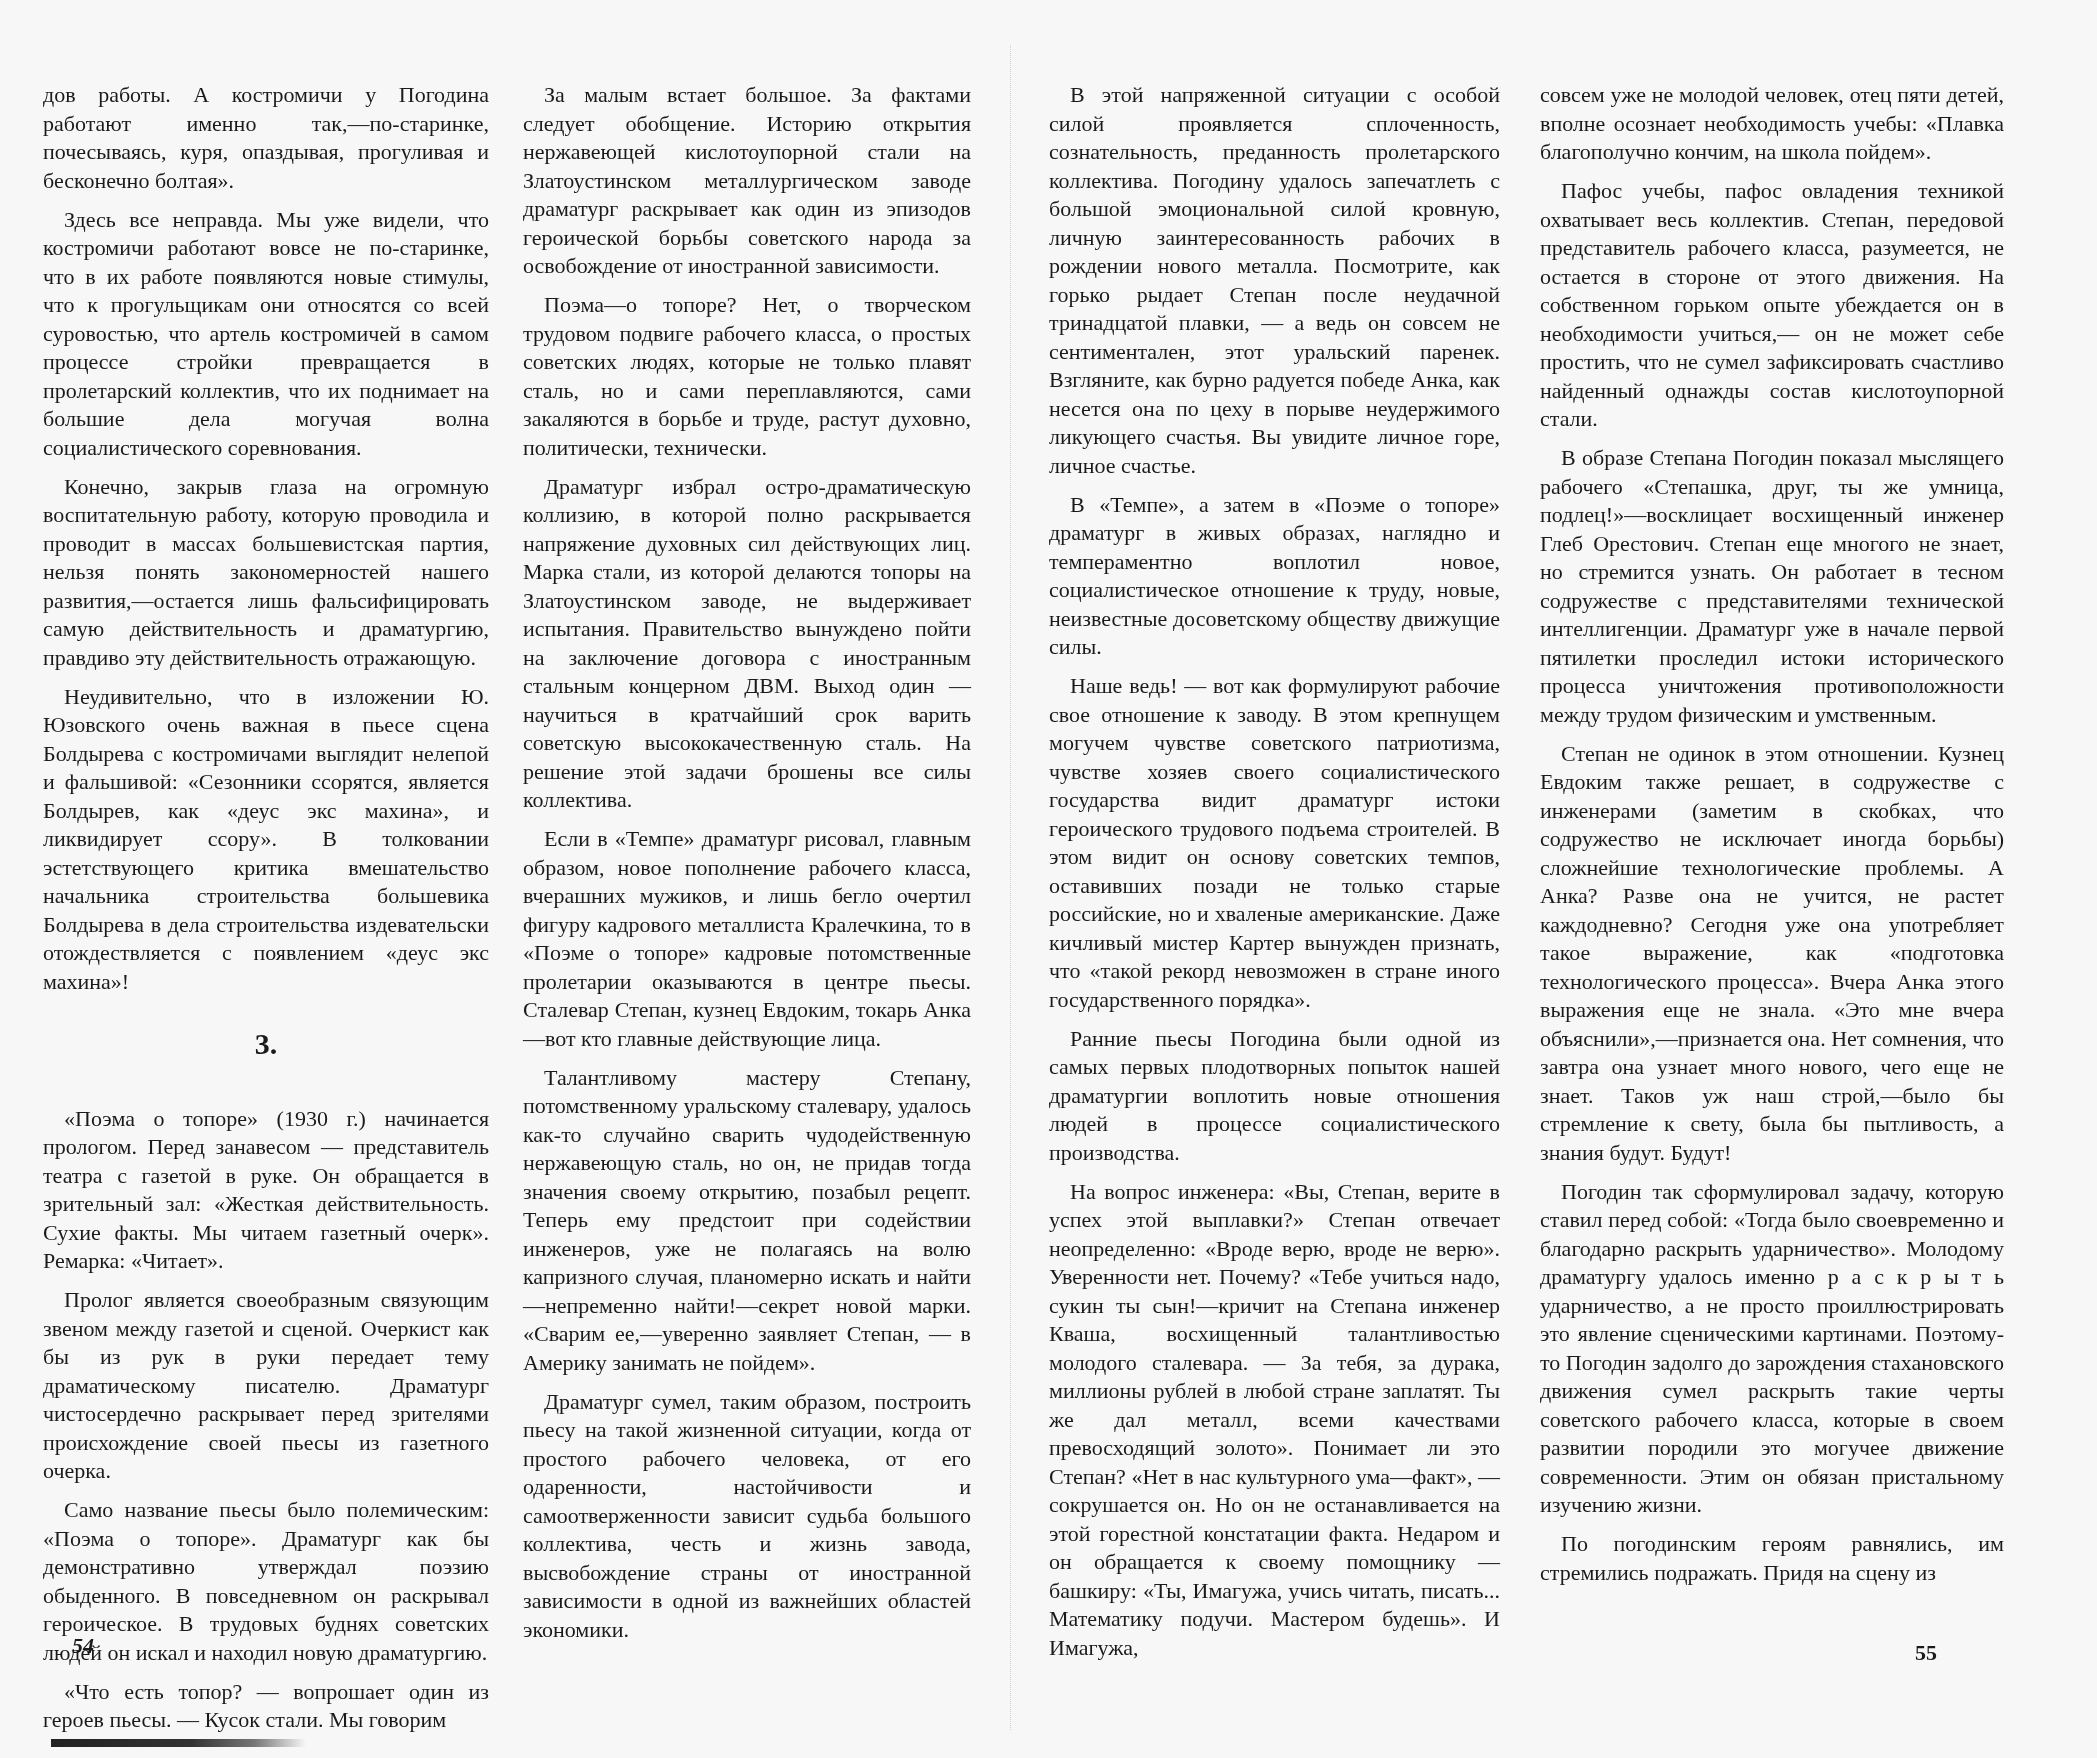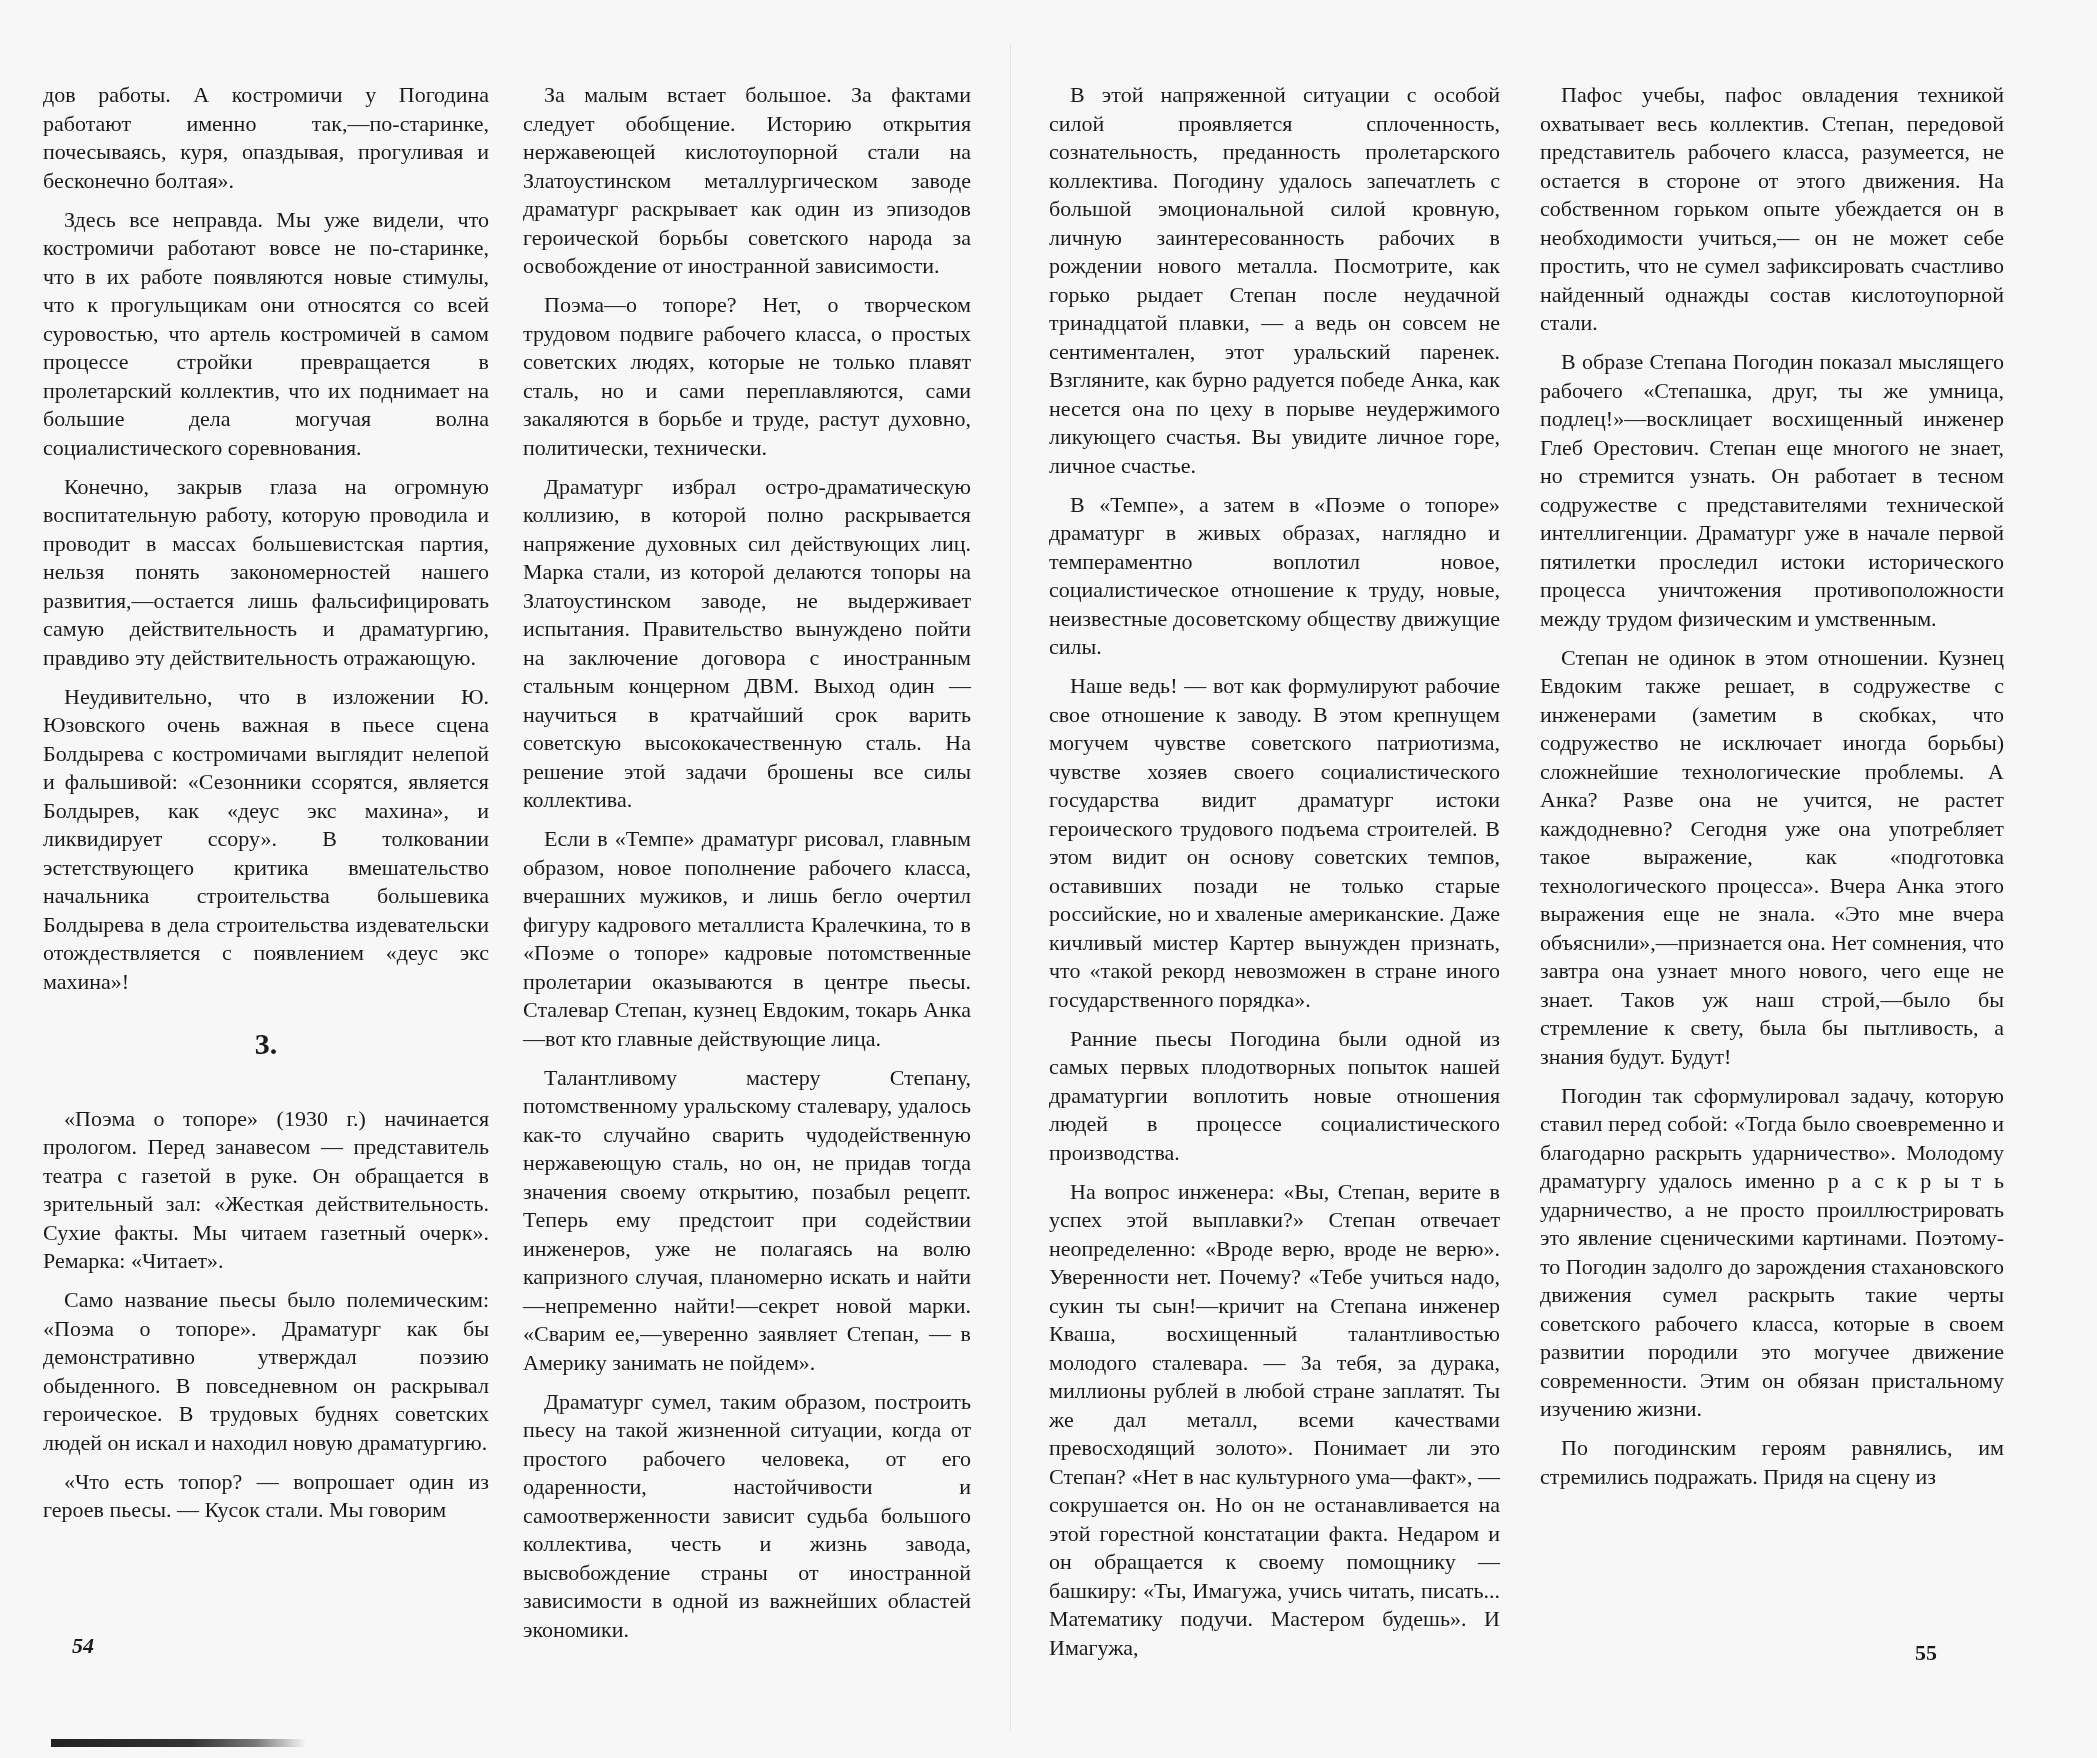--- a/index.html
+++ b/index.html
@@ -46,20 +46,21 @@
 <body>
 
 <div class="page page-left">
   <div class="column col1">
     <p class="cont">дов работы. А костромичи у Погодина работают именно так,—по-старинке, почесываясь, куря, опаздывая, прогуливая и бесконечно болтая».</p>
     <p>Здесь все неправда. Мы уже видели, что костромичи работают вовсе не по-старинке, что в их работе появляются новые стимулы, что к прогульщикам они относятся со всей суровостью, что артель костромичей в самом процессе стройки превращается в пролетарский коллектив, что их поднимает на большие дела могучая волна социалистического соревнования.</p>
     <p>Конечно, закрыв глаза на огромную воспитательную работу, которую проводила и проводит в массах большевистская партия, нельзя понять закономерностей нашего развития,—остается лишь фальсифицировать самую действительность и драматургию, правдиво эту действительность отражающую.</p>
     <p>Неудивительно, что в изложении Ю. Юзовского очень важная в пьесе сцена Болдырева с костромичами выглядит нелепой и фальшивой: «Сезонники ссорятся, является Болдырев, как «деус экс махина», и ликвидирует ссору». В толковании эстетствующего критика вмешательство начальника строительства большевика Болдырева в дела строительства издевательски отождествляется с появлением «деус экс махина»!</p>
     <div class="section-number">3.</div>
     <p>«Поэма о топоре» (1930 г.) начинается прологом. Перед занавесом — представитель театра с газетой в руке. Он обращается в зрительный зал: «Жесткая действительность. Сухие факты. Мы читаем газетный очерк». Ремарка: «Читает».</p>
+    <p>Пролог является своеобразным связующим звеном между газетой и сценой. Очеркист как бы из рук в руки передает тему драматическому писателю. Драматург чистосердечно раскрывает перед зрителями происхождение своей пьесы из газетного очерка.</p>
     <p>Само название пьесы было полемическим: «Поэма о топоре». Драматург как бы демонстративно утверждал поэзию обыденного. В повседневном он раскрывал героическое. В трудовых буднях советских людей он искал и находил новую драматургию.</p>
     <p>«Что есть топор? — вопрошает один из героев пьесы. — Кусок стали. Мы говорим</p>
   </div>
 
   <div class="column col2">
     <p>За малым встает большое. За фактами следует обобщение. Историю открытия нержавеющей кислотоупорной стали на Златоустинском металлургическом заводе драматург раскрывает как один из эпизодов героической борьбы советского народа за освобождение от иностранной зависимости.</p>
     <p>Поэма—о топоре? Нет, о творческом трудовом подвиге рабочего класса, о простых советских людях, которые не только плавят сталь, но и сами переплавляются, сами закаляются в борьбе и труде, растут духовно, политически, технически.</p>
     <p>Драматург избрал остро-драматическую коллизию, в которой полно раскрывается напряжение духовных сил действующих лиц. Марка стали, из которой делаются топоры на Златоустинском заводе, не выдерживает испытания. Правительство вынуждено пойти на заключение договора с иностранным стальным концерном ДВМ. Выход один — научиться в кратчайший срок варить советскую высококачественную сталь. На решение этой задачи брошены все силы коллектива.</p>
     <p>Если в «Темпе» драматург рисовал, главным образом, новое пополнение рабочего класса, вчерашних мужиков, и лишь бегло очертил фигуру кадрового металлиста Кралечкина, то в «Поэме о топоре» кадровые потомственные пролетарии оказываются в центре пьесы. Сталевар Степан, кузнец Евдоким, токарь Анка—вот кто главные действующие лица.</p>
     <p>Талантливому мастеру Степану, потомственному уральскому сталевару, удалось как-то случайно сварить чудодейственную нержавеющую сталь, но он, не придав тогда значения своему открытию, позабыл рецепт. Теперь ему предстоит при содействии инженеров, уже не полагаясь на волю капризного случая, планомерно искать и найти —непременно найти!—секрет новой марки. «Сварим ее,—уверенно заявляет Степан, — в Америку занимать не пойдем».</p>
@@ -75,20 +76,21 @@
 <div class="page-right-wrap">
   <div class="column col3">
     <p>В этой напряженной ситуации с особой силой проявляется сплоченность, сознательность, преданность пролетарского коллектива. Погодину удалось запечатлеть с большой эмоциональной силой кровную, личную заинтересованность рабочих в рождении нового металла. Посмотрите, как горько рыдает Степан после неудачной тринадцатой плавки, — а ведь он совсем не сентиментален, этот уральский паренек. Взгляните, как бурно радуется победе Анка, как несется она по цеху в порыве неудержимого ликующего счастья. Вы увидите личное горе, личное счастье.</p>
     <p>В «Темпе», а затем в «Поэме о топоре» драматург в живых образах, наглядно и темпераментно воплотил новое, социалистическое отношение к труду, новые, неизвестные досоветскому обществу движущие силы.</p>
     <p>Наше ведь! — вот как формулируют рабочие свое отношение к заводу. В этом крепнущем могучем чувстве советского патриотизма, чувстве хозяев своего социалистического государства видит драматург истоки героического трудового подъема строителей. В этом видит он основу советских темпов, оставивших позади не только старые российские, но и хваленые американские. Даже кичливый мистер Картер вынужден признать, что «такой рекорд невозможен в стране иного государственного порядка».</p>
     <p>Ранние пьесы Погодина были одной из самых первых плодотворных попыток нашей драматургии воплотить новые отношения людей в процессе социалистического производства.</p>
     <p>На вопрос инженера: «Вы, Степан, верите в успех этой выплавки?» Степан отвечает неопределенно: «Вроде верю, вроде не верю». Уверенности нет. Почему? «Тебе учиться надо, сукин ты сын!—кричит на Степана инженер Кваша, восхищенный талантливостью молодого сталевара. — За тебя, за дурака, миллионы рублей в любой стране заплатят. Ты же дал металл, всеми качествами превосходящий золото». Понимает ли это Степан? «Нет в нас культурного ума—факт», — сокрушается он. Но он не останавливается на этой горестной констатации факта. Недаром и он обращается к своему помощнику — башкиру: «Ты, Имагужа, учись читать, писать... Математику подучи. Мастером будешь». И Имагужа,</p>
   </div>
 
   <div class="column col4">
+    <p class="cont">совсем уже не молодой человек, отец пяти детей, вполне осознает необходимость учебы: «Плавка благополучно кончим, на школа пойдем».</p>
     <p>Пафос учебы, пафос овладения техникой охватывает весь коллектив. Степан, передовой представитель рабочего класса, разумеется, не остается в стороне от этого движения. На собственном горьком опыте убеждается он в необходимости учиться,— он не может себе простить, что не сумел зафиксировать счастливо найденный однажды состав кислотоупорной стали.</p>
     <p>В образе Степана Погодин показал мыслящего рабочего «Степашка, друг, ты же умница, подлец!»—восклицает восхищенный инженер Глеб Орестович. Степан еще многого не знает, но стремится узнать. Он работает в тесном содружестве с представителями технической интеллигенции. Драматург уже в начале первой пятилетки проследил истоки исторического процесса уничтожения противоположности между трудом физическим и умственным.</p>
     <p>Степан не одинок в этом отношении. Кузнец Евдоким также решает, в содружестве с инженерами (заметим в скобках, что содружество не исключает иногда борьбы) сложнейшие технологические проблемы. А Анка? Разве она не учится, не растет каждодневно? Сегодня уже она употребляет такое выражение, как «подготовка технологического процесса». Вчера Анка этого выражения еще не знала. «Это мне вчера объяснили»,—признается она. Нет сомнения, что завтра она узнает много нового, чего еще не знает. Таков уж наш строй,—было бы стремление к свету, была бы пытливость, а знания будут. Будут!</p>
     <p>Погодин так сформулировал задачу, которую ставил перед собой: «Тогда было своевременно и благодарно раскрыть ударничество». Молодому драматургу удалось именно р а с к р ы т ь ударничество, а не просто проиллюстрировать это явление сценическими картинами. Поэтому-то Погодин задолго до зарождения стахановского движения сумел раскрыть такие черты советского рабочего класса, которые в своем развитии породили это могучее движение современности. Этим он обязан пристальному изучению жизни.</p>
     <p>По погодинским героям равнялись, им стремились подражать. Придя на сцену из</p>
   </div>
 
   <div class="folio folio-right">55</div>
 </div>
 

